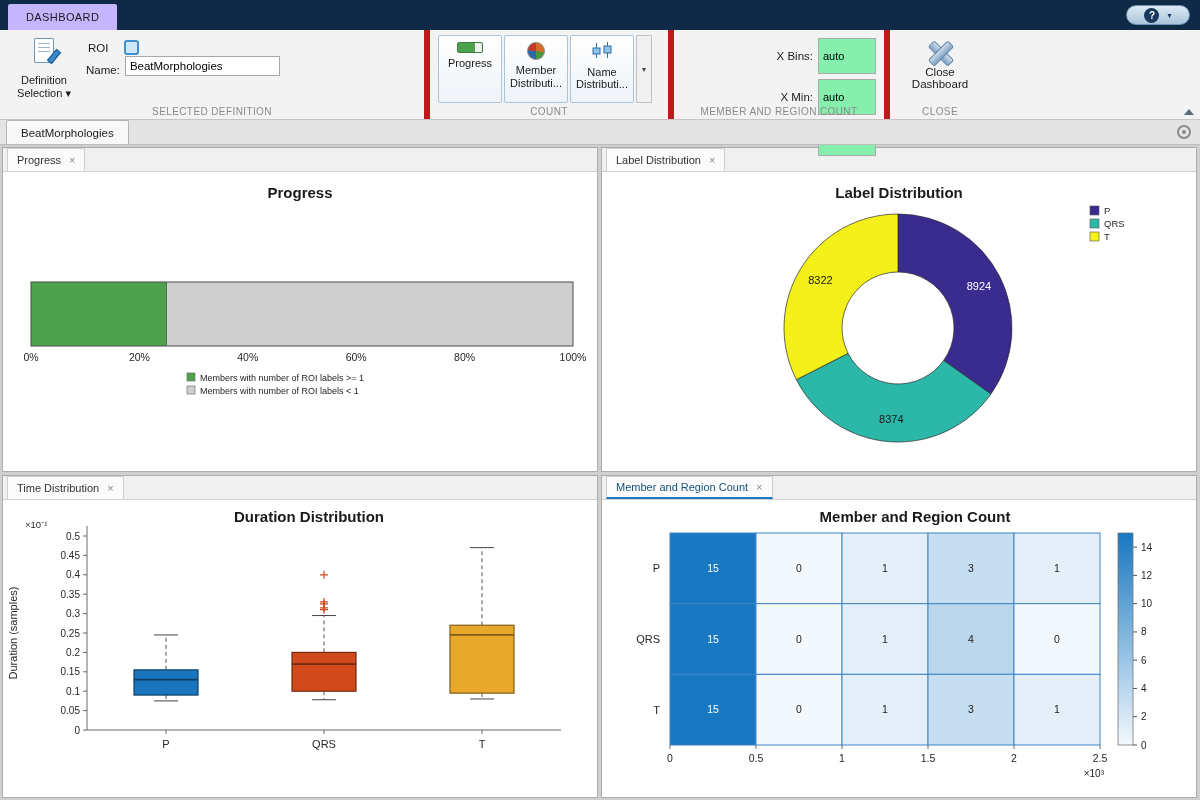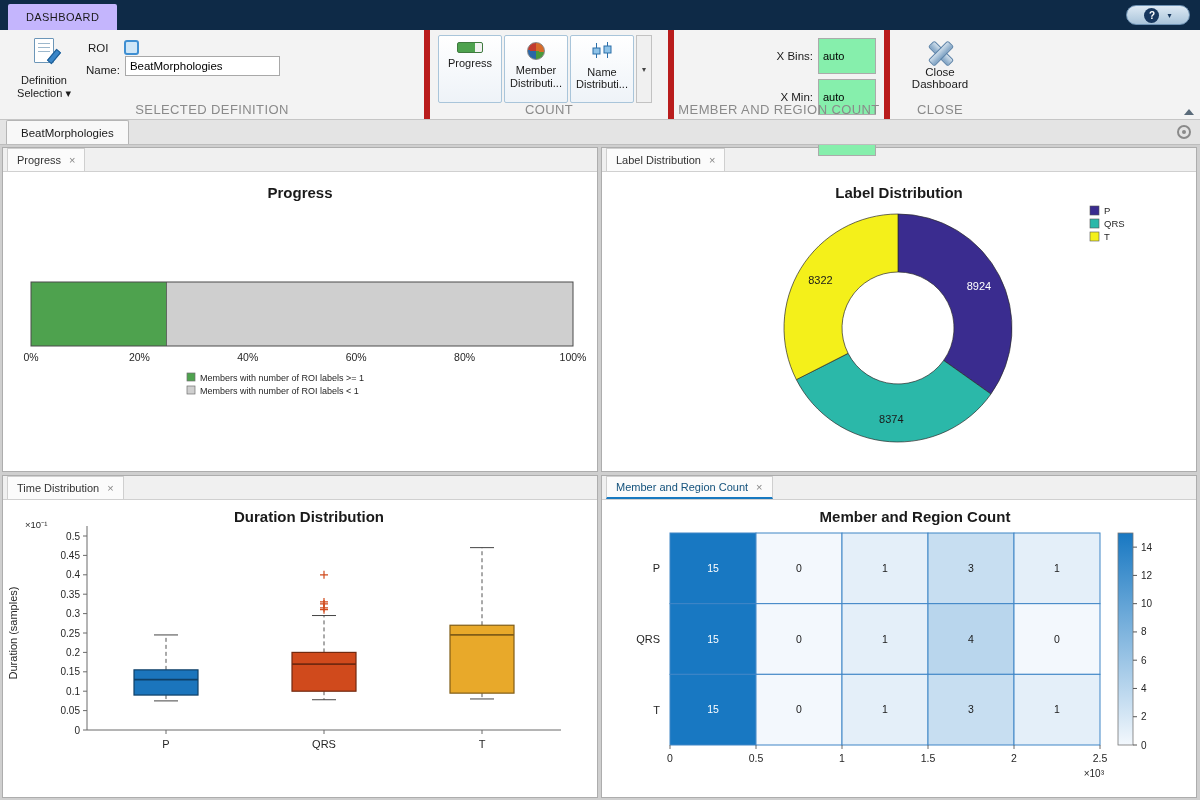--- a/index.html
+++ b/index.html
@@ -10,21 +10,21 @@
            font-size:11px;color:#1a1a1a;border-radius:2px 2px 0 0;letter-spacing:.4px;cursor:pointer;}
   .help-pill{position:absolute;right:10px;top:5px;height:20px;width:64px;background:linear-gradient(#dde9f4,#a9c4da);
              border:1px solid #6f93b5;border-radius:10px;display:flex;align-items:center;justify-content:center;gap:8px;cursor:pointer;}
   .q-circle{width:15px;height:15px;border-radius:50%;background:#17375e;color:#fff;font-size:10px;font-weight:bold;
             display:flex;align-items:center;justify-content:center;}
   .help-caret{font-size:8px;color:#17375e;}
   
   .ribbon{height:90px;background:#f3f3f3;border-bottom:1px solid #c5c5c5;display:flex;position:relative;}
   .rgroup{position:relative;padding:5px 8px 16px;display:flex;align-items:flex-start;}
   .rgroup+.rgroup{border-left:6px solid #b91c1c;}
-  .rcaption{position:absolute;bottom:2px;left:0;right:0;text-align:center;font-size:13px;color:#8a8a8a;
+  .rcaption{position:absolute;bottom:2px;left:0;right:0;text-align:center;font-size:10px;color:#8a8a8a;
             letter-spacing:.4px;white-space:nowrap;}
   .g1{width:424px;} .g2{width:244px;} .g3{width:216px;} .g4{width:106px;}
   .defsel{width:72px;display:flex;flex-direction:column;align-items:center;gap:11px;background:none;border:none;
           font-size:11px;color:#1a1a1a;cursor:pointer;padding-top:3px;line-height:1.2;}
   .page-icon{width:20px;height:25px;background:#fff;border:1px solid #6c96b8;position:relative;border-radius:1px;}
   .page-icon::before{content:"";position:absolute;left:3px;top:4px;right:3px;height:12px;
         background:repeating-linear-gradient(#9db8cc 0 1px,transparent 1px 4px);}
   .page-icon::after{content:"";position:absolute;right:-4px;bottom:-2px;width:4px;height:13px;background:#3a86c8;
         transform:rotate(40deg);border:1px solid #1e5d94;}
   .sd-fields{margin-left:6px;display:flex;flex-direction:column;gap:1px;padding-top:5px;}

